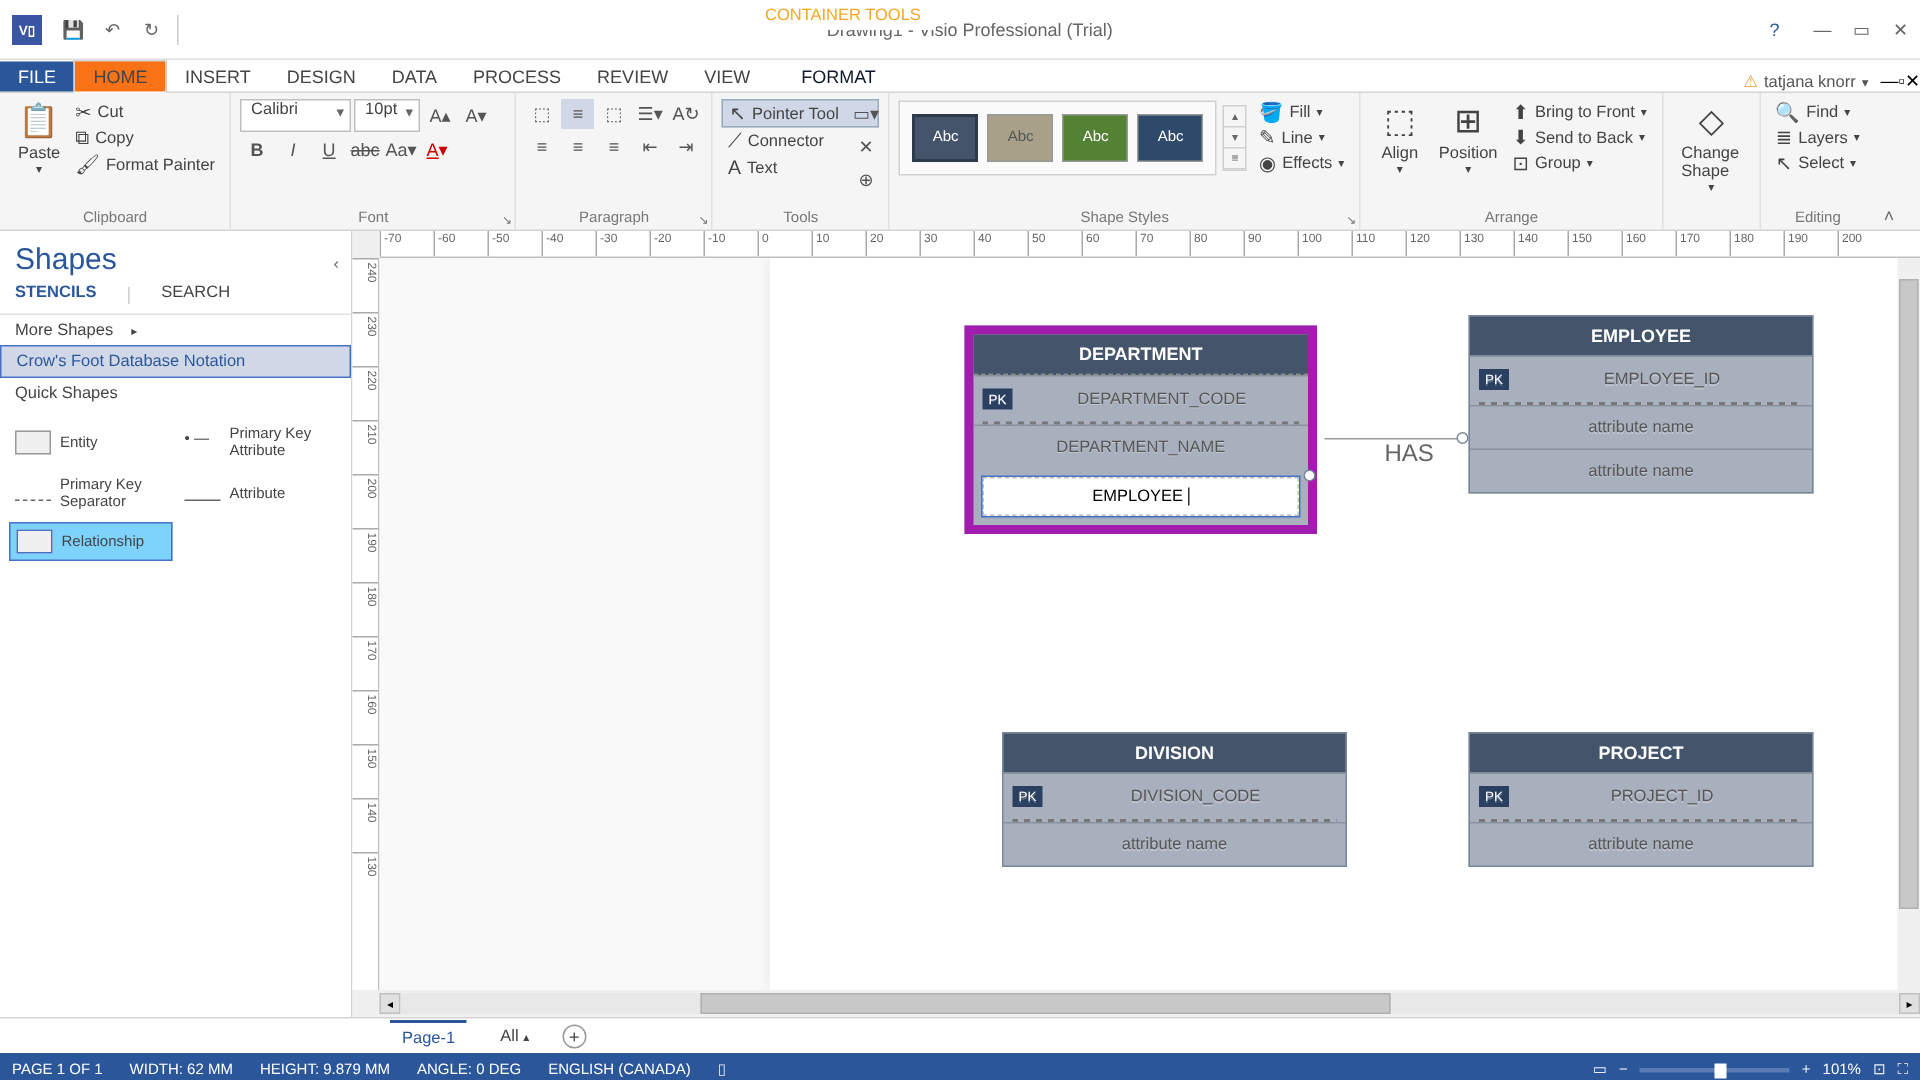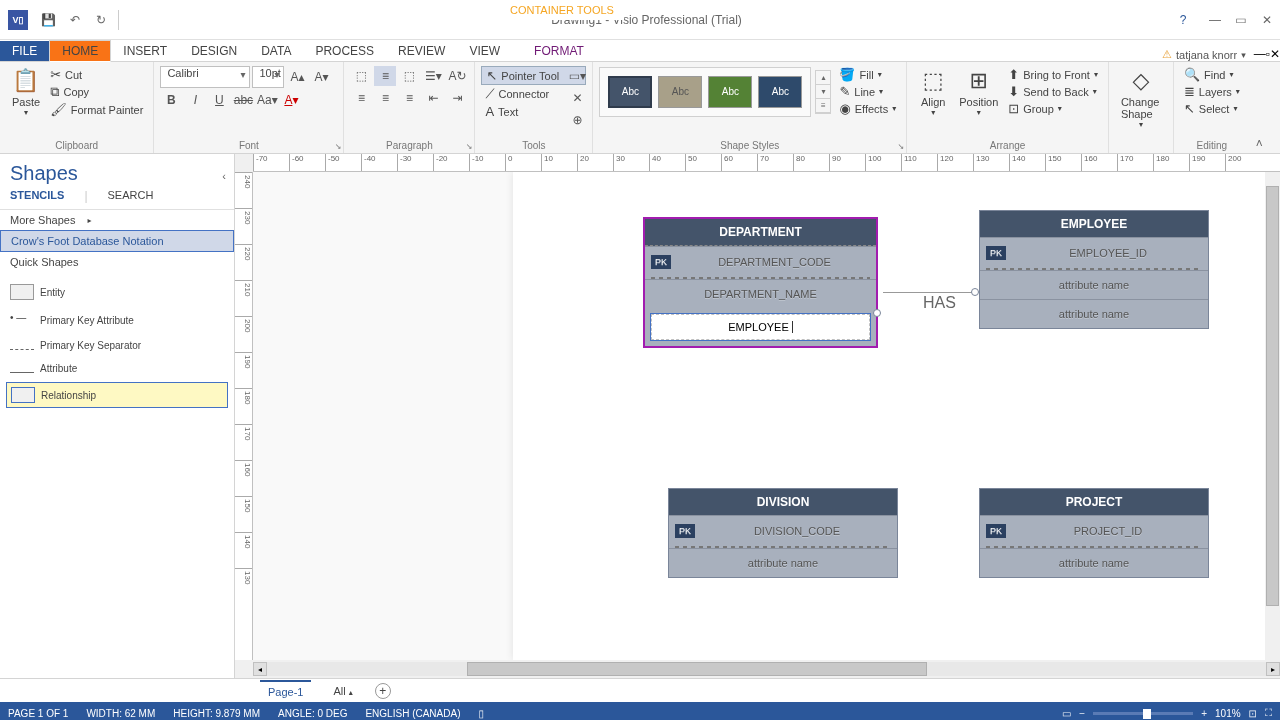--- a/index.html
+++ b/index.html
@@ -13,21 +13,21 @@
 .titlebar .title { flex: 1; text-align: center; color: #666; font-size: 12px; }
 .titlebar .container-tools { position: absolute; left: 500px; top: 0; background: #fff; color: #f5a623; font-size: 11px; padding: 4px 10px; text-transform: uppercase; }
 .titlebar .win-btn { width: 26px; height: 22px; color: #666; display: flex; align-items: center; justify-content: center; cursor: pointer; font-size: 12px; }
 .titlebar .help-icon { color: #2b579a; margin-right: 10px; }
 
 
 .ribbon-tabs { height: 22px; background: #fff; display: flex; align-items: flex-end; border-bottom: 1px solid #d4d4d4; }
 .ribbon-tabs .tab { padding: 3px 12px; font-size: 12px; color: #444; text-transform: uppercase; cursor: pointer; }
 .ribbon-tabs .tab.file { background: #2b579a; color: #fff; }
 .ribbon-tabs .tab.active { background: #f97316; border: 1px solid #d4d4d4; border-bottom: 1px solid #fff; margin-bottom: -1px; }
-.ribbon-tabs .tab.format { color: #701a75; margin-left: 10px; }
+.ribbon-tabs .tab.format { color: #0f172a; margin-left: 10px; }
 .ribbon-tabs .user-area { margin-left: auto; display: flex; align-items: center; padding-right: 8px; color: #555; font-size: 11px; }
 .ribbon-tabs .user-area .warn { color: #e8a33d; margin-right: 4px; }
 
 
 .ribbon { height: 92px; background: #f5f5f5; border-bottom: 1px solid #d4d4d4; display: flex; }
 .ribbon-group { border-right: 1px solid #e0e0e0; padding: 4px 6px 0; display: flex; flex-direction: column; position: relative; }
 .ribbon-group .group-label { text-align: center; font-size: 10px; color: #777; margin-top: auto; padding: 2px 0; }
 .ribbon-group .launcher { position: absolute; right: 2px; bottom: 2px; font-size: 8px; color: #777; cursor: pointer; }
 .ribbon-row { display: flex; align-items: center; gap: 2px; margin-bottom: 2px; }
 .ribbon-btn-lg { display: flex; flex-direction: column; align-items: center; padding: 2px 6px; cursor: pointer; font-size: 11px; color: #444; min-width: 40px; }
@@ -50,38 +50,38 @@
 .main-area { display: flex; height: 524px; }
 .shapes-panel { width: 235px; background: #fff; border-right: 1px solid #d4d4d4; display: flex; flex-direction: column; position: relative; }
 .shapes-panel .panel-title { font-size: 20px; color: #2b579a; padding: 8px 10px 4px; font-weight: 300; }
 .shapes-panel .collapse-arrow { position: absolute; right: 8px; top: 16px; font-size: 11px; color: #666; cursor: pointer; }
 .shapes-panel .panel-tabs { display: flex; gap: 20px; padding: 0 10px 6px; border-bottom: 1px solid #e0e0e0; }
 .shapes-panel .panel-tab { font-size: 11px; color: #444; cursor: pointer; text-transform: uppercase; }
 .shapes-panel .panel-tab.active { color: #2b579a; font-weight: bold; }
 .shapes-panel .panel-sep { color: #ccc; }
 .shapes-panel .stencil-item { padding: 4px 10px; font-size: 11px; color: #444; cursor: pointer; display: flex; align-items: center; gap: 6px; }
 .shapes-panel .stencil-item.selected { background: #d0d8e8; border: 1px solid #4472c4; color: #2b579a; }
-.shape-grid { display: grid; grid-template-columns: 1fr; padding: 8px 6px; gap: 4px; }
+.shape-grid { display: grid; grid-template-columns: 1fr 1fr; padding: 8px 6px; gap: 4px; }
 .shape-item { display: flex; align-items: center; gap: 6px; padding: 4px; font-size: 10px; color: #444; cursor: pointer; }
 .shape-item .thumb { width: 24px; height: 16px; border: 1px solid #999; background: #f0f0f0; flex-shrink: 0; }
-.shape-item.selected { background: #fef9c3; border: 1px solid #4472c4; text-align: right; }
+.shape-item.selected { background: #7dd3fc; border: 1px solid #4472c4; text-align: right; }
 .shape-item.selected .thumb { border-color: #4472c4; }
 
 
 .canvas-area { flex: 1; display: flex; flex-direction: column; position: relative; background: #f0f0f0; }
 .ruler-h { height: 18px; background: #fff; border-bottom: 1px solid #c0c0c0; display: flex; overflow: hidden; margin-left: 18px; font-size: 8px; color: #666; }
 .ruler-h .tick { min-width: 36px; border-left: 1px solid #aaa; padding-left: 2px; display: flex; align-items: flex-start; }
 .ruler-v { width: 18px; background: #fff; border-right: 1px solid #c0c0c0; position: absolute; left: 0; top: 18px; bottom: 18px; font-size: 8px; color: #666; display: flex; flex-direction: column; }
 .ruler-v .tick { min-height: 36px; border-top: 1px solid #aaa; padding-top: 2px; writing-mode: vertical-rl; }
 .canvas-body { flex: 1; background: #f9f9f9; position: relative; margin-left: 18px; overflow: hidden; }
 .page { position: absolute; left: 260px; top: 0; width: 1000px; height: 100%; background: #fff; box-shadow: 0 0 8px rgba(0,0,0,0.1); }
 
 
 .entity { position: absolute; border: 1px solid #7a8599; background: #a8b0bd; font-size: 11px; }
-.entity.selected { border: 2px solid #a21caf; }
+.entity.selected { border: 6px solid #a21caf; }
 .entity .ent-title { background: #44546a; color: #fff; text-align: center; padding: 6px; font-weight: bold; font-size: 12px; }
 .entity.selected .ent-title { border-bottom: 1px dashed #888; }
 .entity .ent-row { display: flex; align-items: center; padding: 8px 6px; border-top: 1px solid #8a92a0; color: #555; text-shadow: 0 1px 0 rgba(255,255,255,0.3); }
 .entity .pk-badge { background: #2b4060; color: #fff; padding: 2px 4px; font-size: 9px; margin-right: 8px; }
 .entity .ent-row .attr-name { flex: 1; text-align: center; }
 .entity .sep-line { height: 2px; background: repeating-linear-gradient(90deg,#777 0 4px,transparent 4px 8px); margin: 0 6px; }
 .entity .edit-row { background: #fff; margin: 6px; padding: 6px; text-align: center; border: 1px dashed #c0c0c0; outline: 1px solid #4472c4; }
 .entity .edit-row .cursor { border-right: 1px solid #333; animation: blink 1s infinite; }
 @keyframes blink { 50% { border-color: transparent; } }
 .conn-point { position: absolute; width: 8px; height: 8px; border: 1px solid #7a8599; border-radius: 50%; background: #fff; }
@@ -168,22 +168,22 @@
             <span class="icon">🖌</span>
             <span>Format Painter</span>
           </div>
       </div>
     </div>
     <div class="group-label">Clipboard</div>
   </div>
 
   <div class="ribbon-group" style="min-width:190px">
     <div class="ribbon-row">
-      <div class="font-select" style="width:90px">Calibri</div>
-      <div class="font-select" style="width:32px">10pt</div>
+      <div class="font-select" style="width:74px">Calibri</div>
+      <div class="font-select" style="width:44px">10pt</div>
       <div class="ribbon-icon-btn">A▴</div>
       <div class="ribbon-icon-btn">A▾</div>
     </div>
     <div class="ribbon-row">
       <div class="ribbon-icon-btn">
           <b>B</b>
         </div>
       <div class="ribbon-icon-btn">
           <i>I</i>
         </div>

